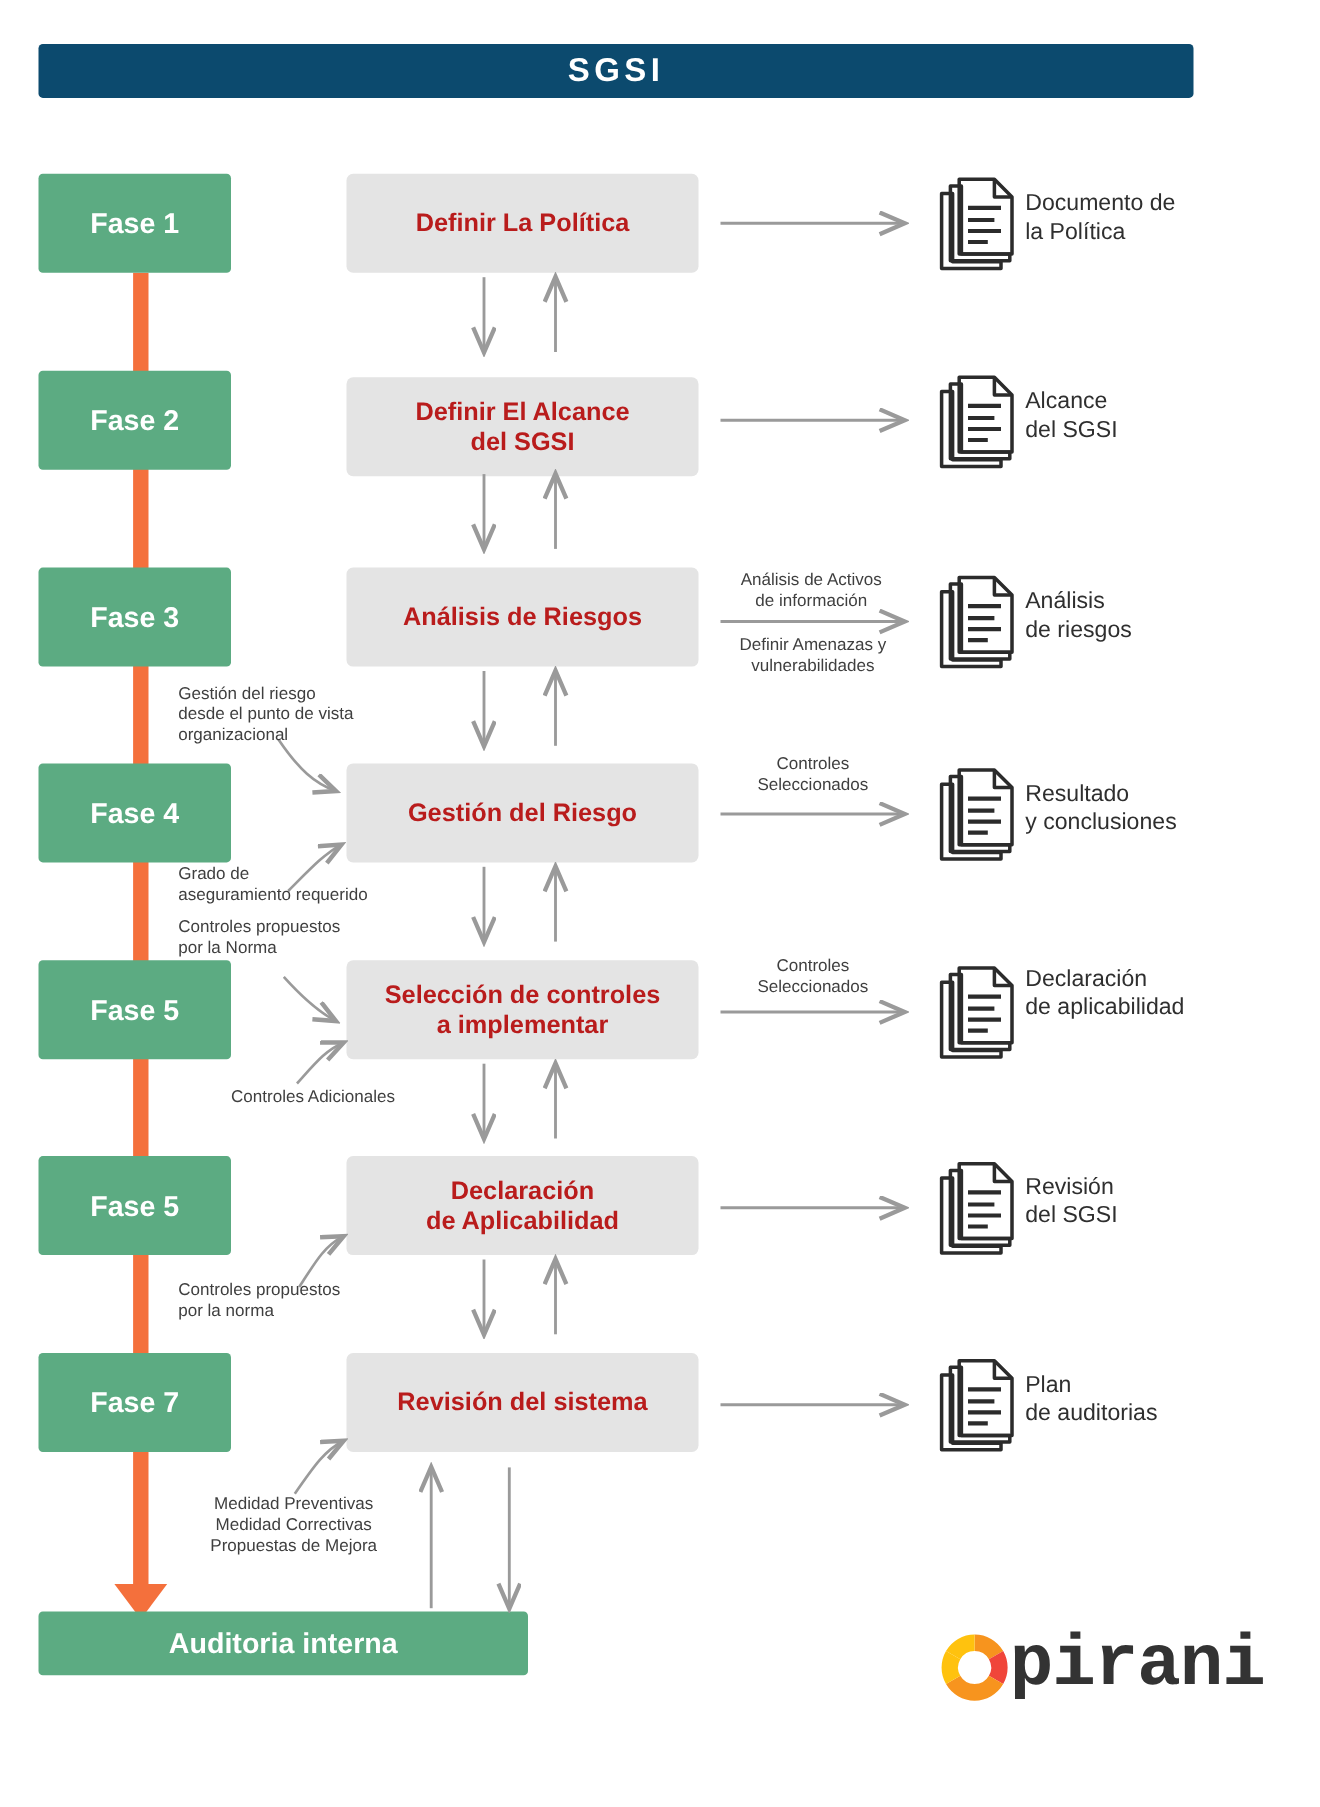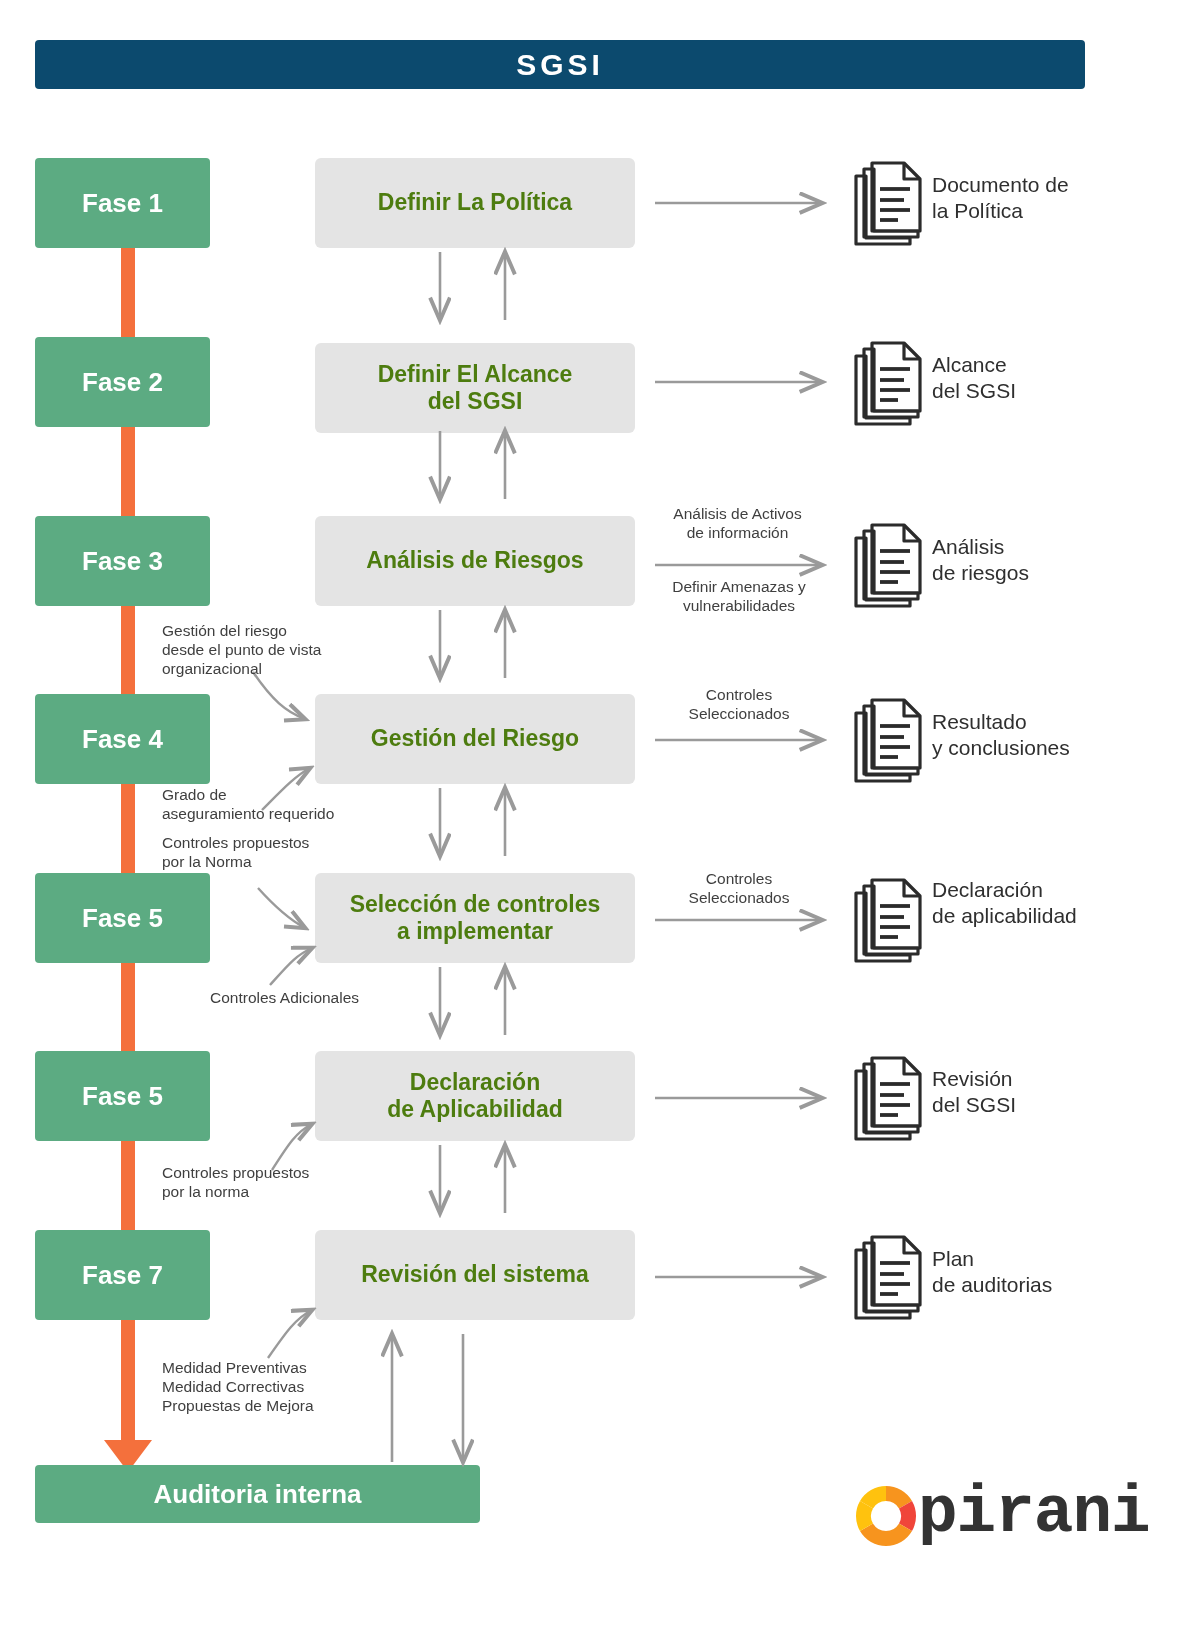--- a/index.html
+++ b/index.html
@@ -40,21 +40,21 @@
     border-top:32px solid #f4703c;
   }
 
   
   .pbox{
     position:absolute; left:315px; width:320px; height:90px;
     background:#e4e4e4; border-radius:6px;
     display:flex; align-items:center; justify-content:center; text-align:center;
   }
   .pbox .ptext{
-    color:#4d7c0f; font-size:23px; font-weight:bold; line-height:1.18;
+    color:#b91c1c; font-size:23px; font-weight:bold; line-height:1.18;
     padding:0 10px; white-space:pre-line;
   }
 
   
   .final-bar{
     position:absolute; left:35px; top:1465px; width:445px; height:58px;
     background:#5cab82; border-radius:4px;
     display:flex; align-items:center; justify-content:center;
   }
   .final-bar .ftext{ color:#ffffff; font-size:26px; font-weight:bold; }
@@ -248,40 +248,40 @@
       </g>
       <g>
         <path d="M272,1170 C288,1145 296,1132 312,1124" marker-end="url(#ahs)"></path>
       </g>
       <g>
         <path d="M268,1358 C286,1332 296,1318 312,1310" marker-end="url(#ahs)"></path>
       </g>
     </g>
   </svg>
 
-  <div class="annot center" style="left:660px; top:505px; width:155px;">Análisis de Activos
+  <div class="annot center" style="left:660px; top:519px; width:155px;">Análisis de Activos
 de información</div>
   <div class="annot center" style="left:655px; top:578px; width:168px;">Definir Amenazas y
 vulnerabilidades</div>
   <div class="annot center" style="left:675px; top:686px; width:128px;">Controles
 Seleccionados</div>
   <div class="annot center" style="left:675px; top:870px; width:128px;">Controles
 Seleccionados</div>
 
   <div class="annot" style="left:162px; top:622px; width:200px;">Gestión del riesgo
 desde el punto de vista
 organizacional</div>
   <div class="annot" style="left:162px; top:786px; width:215px;">Grado de
 aseguramiento requerido</div>
   <div class="annot" style="left:162px; top:834px; width:200px;">Controles propuestos
 por la Norma</div>
   <div class="annot" style="left:162px; top:989px; width:210px;margin-left:48px;">Controles Adicionales</div>
   <div class="annot" style="left:162px; top:1164px; width:200px;">Controles propuestos
 por la norma</div>
-  <div class="annot" style="left:162px; top:1359px; width:210px;">Medidad Preventivas
+  <div class="annot" style="left:162px; top:1359px; width:210px;text-align:center;">Medidad Preventivas
 Medidad Correctivas
 Propuestas de Mejora</div>
 
   <svg class="docicon" style="left:852px; top:160px" viewBox="0 0 72 88">
       <g fill="none" stroke="#2b2b2b" stroke-width="3.2" stroke-linejoin="round">
         <path d="M4,16 h10 v62 h44 v6 H4 Z"></path>
         <path d="M12,9 h10 v62 h44 v6 H12 Z"></path>
         <path d="M20,3 h32 l16,16 v52 H20 Z"></path>
         <path d="M52,3 v16 h16"></path>
       </g>

